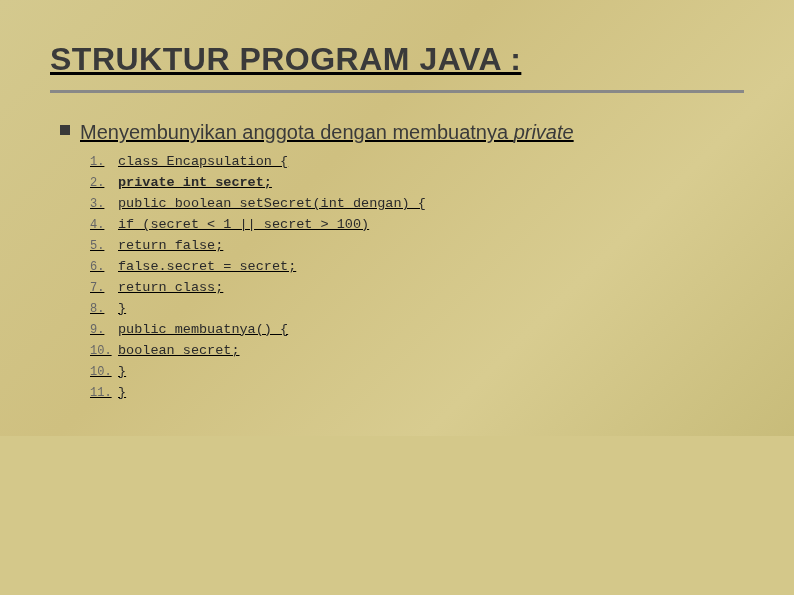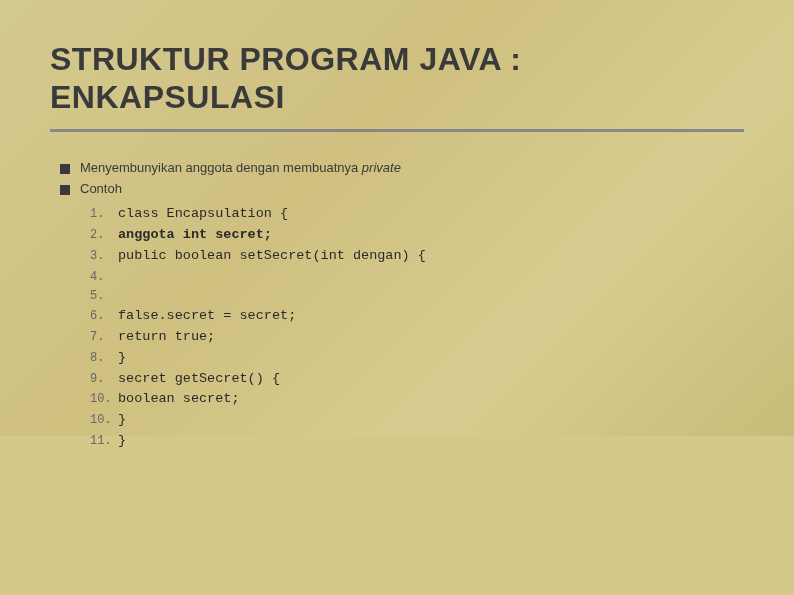--- a/index.html
+++ b/index.html
@@ -15,20 +15,21 @@
       background-color: #d4c88a;
       font-family: 'Georgia', serif;
     }
 
     .slide {
       width: 794px;
       height: 436px;
       background: linear-gradient(135deg, #d4c98e 0%, #cfc080 40%, #d8cc90 70%, #c8bc7a 100%);
       position: relative;
       padding: 40px 50px 14px 50px;
+      text-decoration: underline;
     }
 
     .title-area {
       border-bottom: 3px solid #888;
       padding-bottom: 12px;
       margin-bottom: 28px;
     }
 
     .title {
       font-size: 32px;
@@ -55,21 +56,21 @@
     .bullet-square {
       width: 10px;
       height: 10px;
       background-color: #3a3a3a;
       margin-right: 10px;
       margin-top: 4px;
       flex-shrink: 0;
     }
 
     .bullet-text {
-      font-size: 13px;
+      font-size: 20px;
       color: #3a3a3a;
       font-family: 'Arial', sans-serif;
     }
 
     .bullet-text em {
       font-style: italic;
     }
 
     .code-block {
       margin-left: 30px;
@@ -101,72 +102,69 @@
       font-weight: bold;
     }
   </style>
 </head>
 <body>
 
 <div class="slide">
 
   <div class="title-area">
     <div class="title">STRUKTUR PROGRAM JAVA :</div>
-    <div class="title">ENKAPSULASI</div>
   </div>
 
   <div class="content-area">
 
     <div class="bullet-item">
       <div class="bullet-square"></div>
       <div class="bullet-text">
         <span>Menyembunyikan anggota dengan membuatnya </span><em>private</em>
       </div>
     </div>
 
-    <div class="bullet-item">
-      <div class="bullet-square"></div>
-      <div class="bullet-text">Contoh</div>
-    </div>
 
     <div class="code-block">
 
     <div class="code-line">
           <span class="line-num">1.</span>
           <span class="code-text">class Encapsulation {</span>
         </div>
         <div class="code-line">
           <span class="line-num">2.</span>
-          <span class="code-text bold-code">    anggota int secret;</span>
+          <span class="code-text bold-code">    private int secret;</span>
         </div>
         <div class="code-line">
           <span class="line-num">3.</span>
           <span class="code-text">    public boolean setSecret(int dengan) {</span>
         </div>
         <div class="code-line">
           <span class="line-num">4.</span>
+          <span class="code-text">        if (secret &lt; 1 || secret &gt; 100)</span>
         </div>
         <div class="code-line">
           <span class="line-num">5.</span>
+          <span class="code-text">            return false;</span>
         </div>
         <div class="code-line">
           <span class="line-num">6.</span>
           <span class="code-text">        false.secret = secret;</span>
         </div>
         <div class="code-line">
           <span class="line-num">7.</span>
-          <span class="code-text">        return true;</span>
+          <span class="code-text">        return class;</span>
         </div>
         <div class="code-line">
           <span class="line-num">8.</span>
           <span class="code-text">    }</span>
         </div>
         <div class="code-line">
           <span class="line-num">9.</span>
-          <span class="code-text">    secret getSecret() {</span>
+          <span class="code-text">    public membuatnya() {</span>
         </div>
         <div class="code-line">
           <span class="line-num">10.</span>
           <span class="code-text">        boolean secret;</span>
         </div>
         <div class="code-line">
           <span class="line-num">10.</span>
           <span class="code-text">    }</span>
         </div>
         <div class="code-line">

